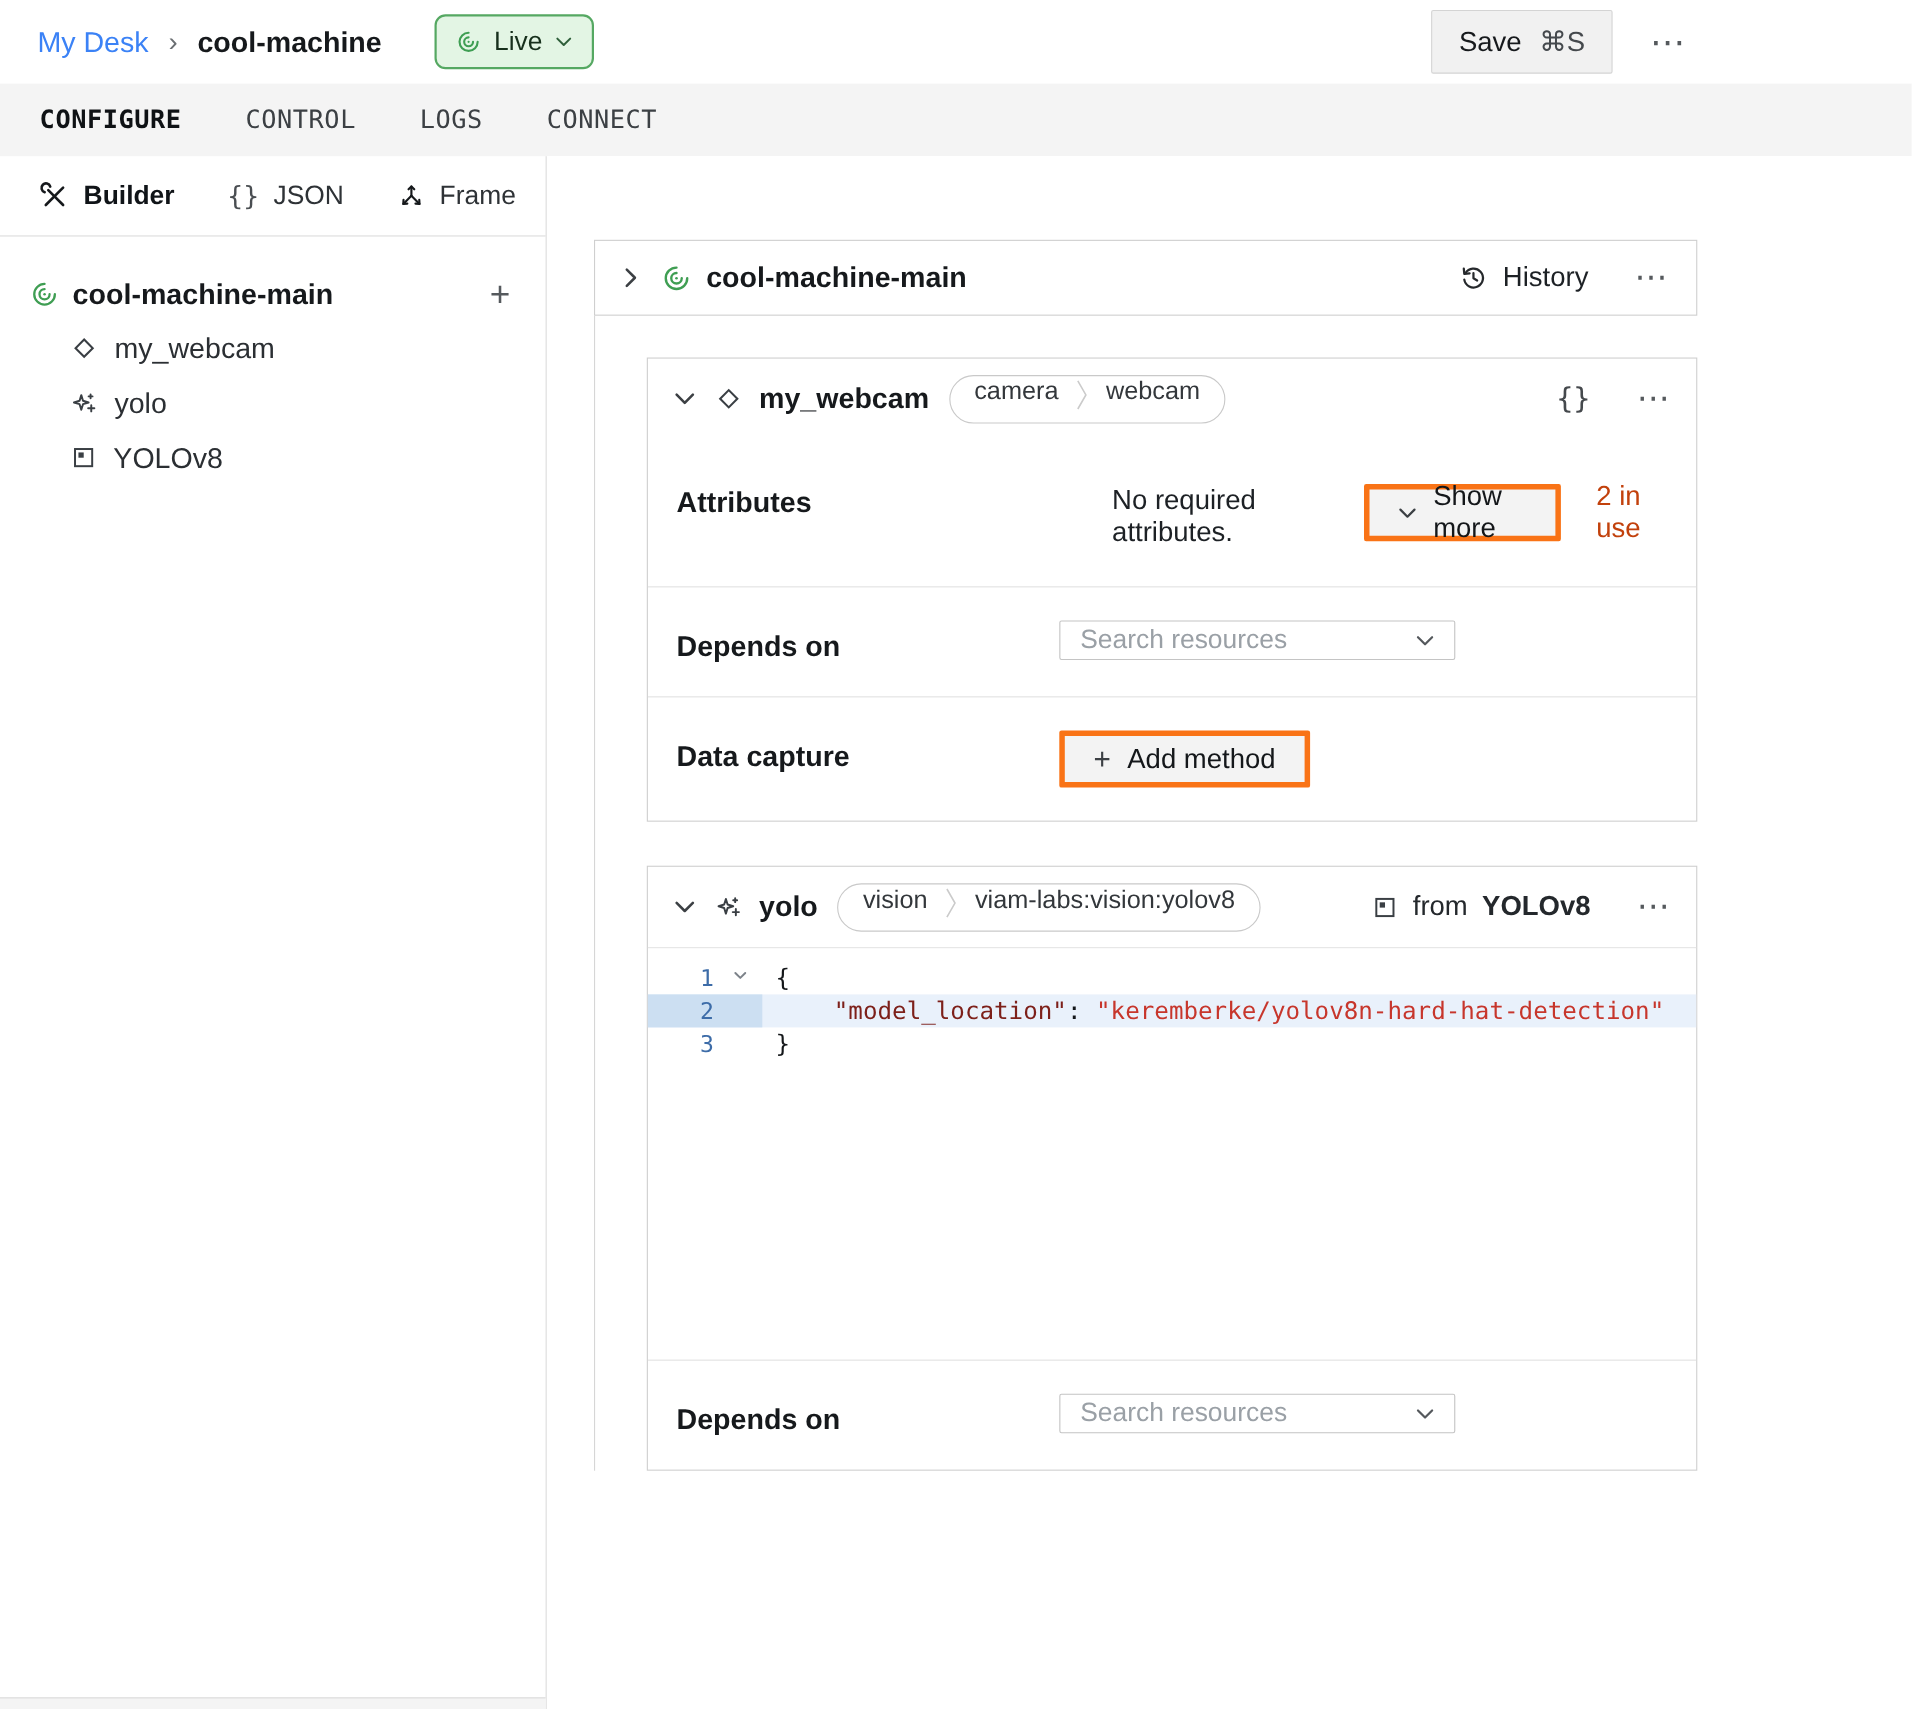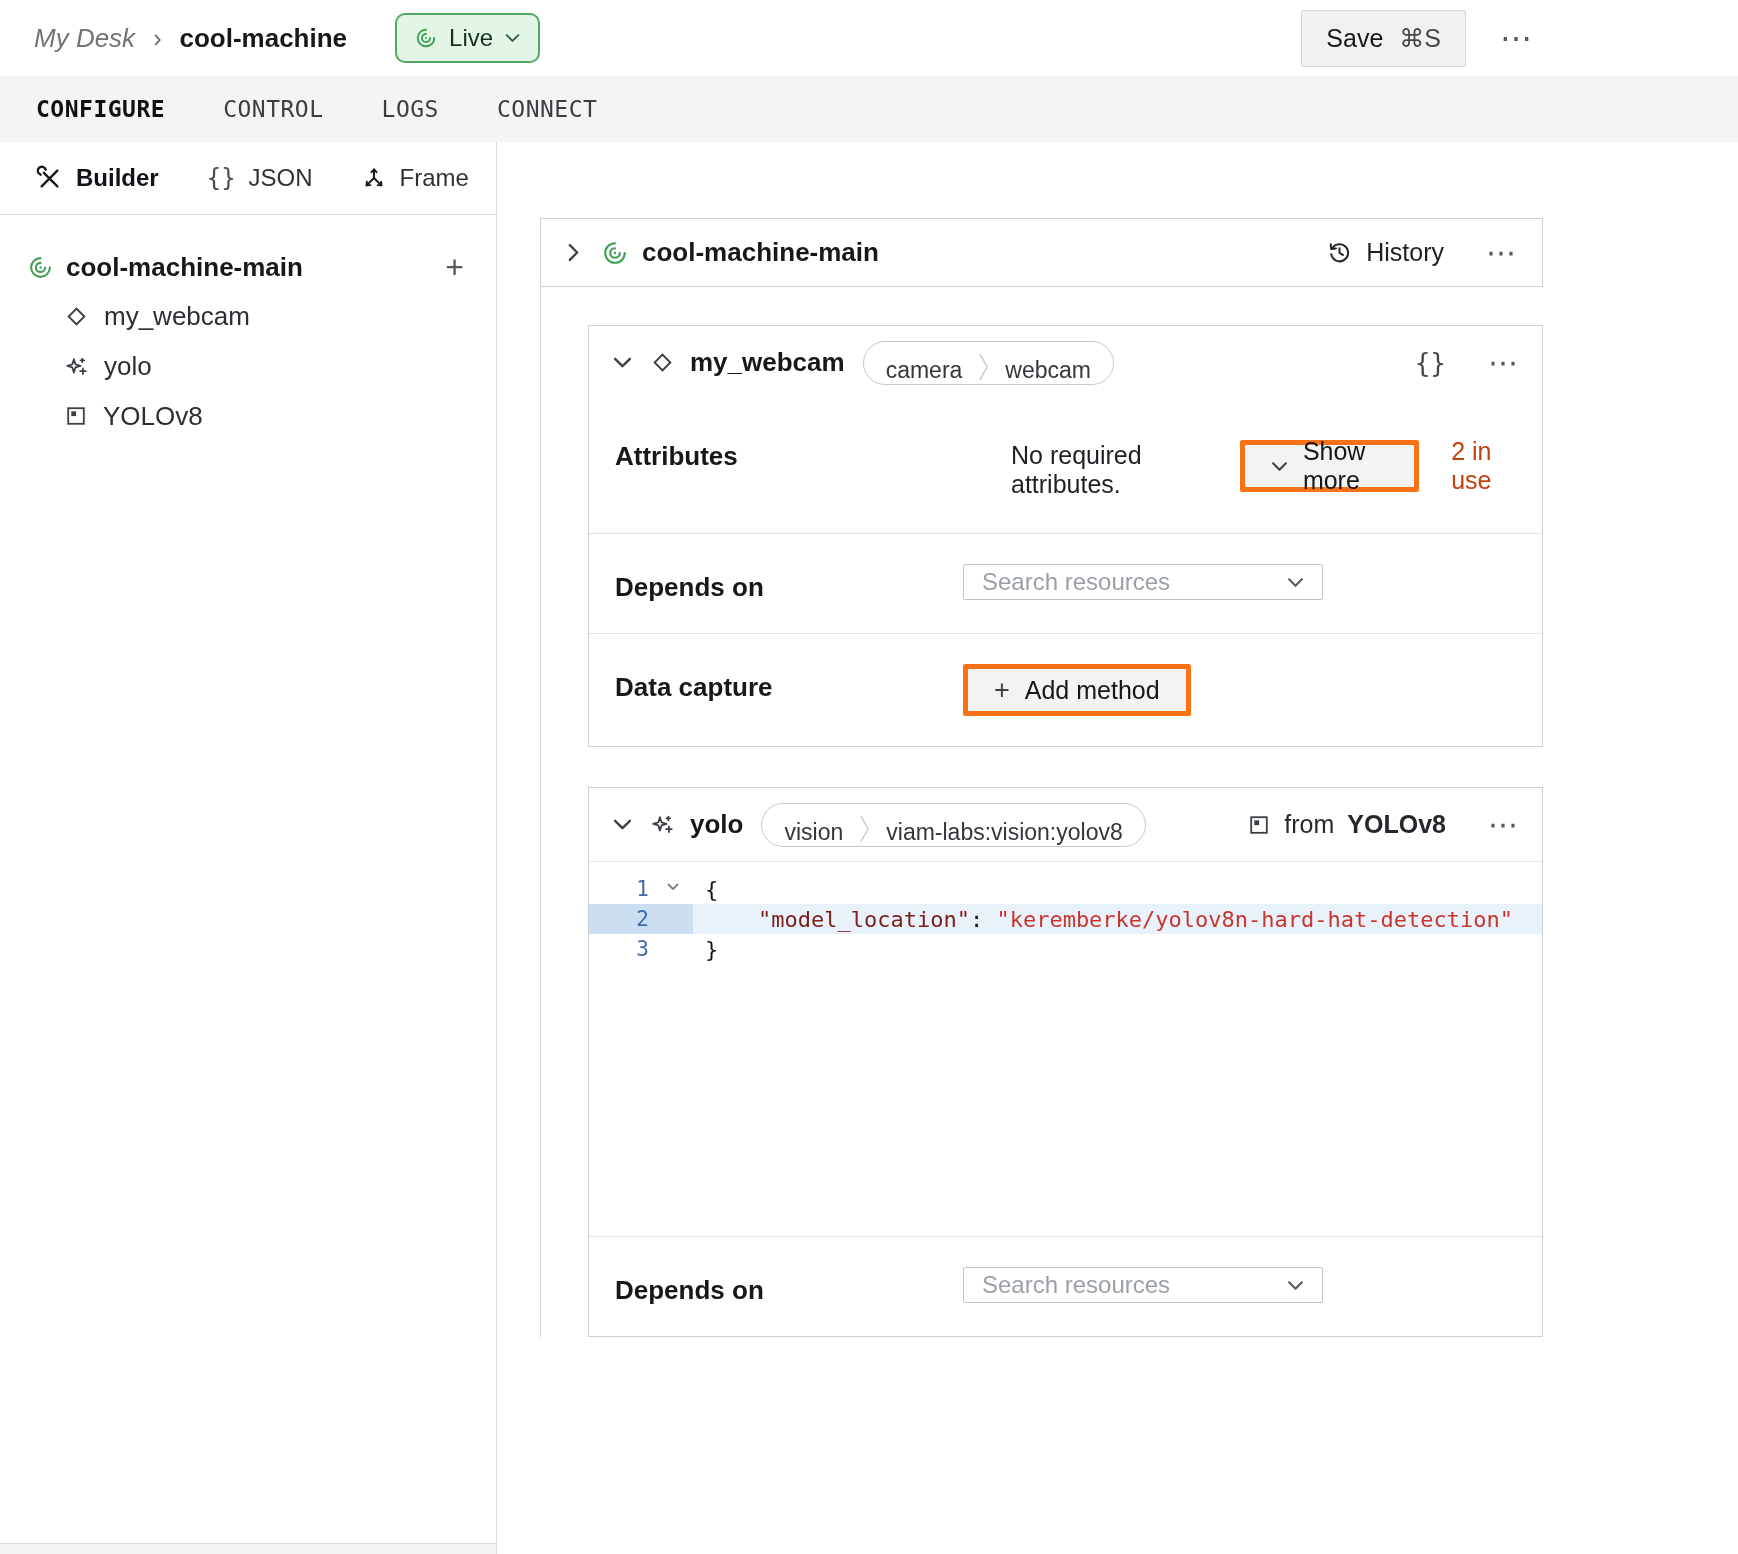--- a/index.html
+++ b/index.html
@@ -10,21 +10,21 @@
     color:#16191c; background:#fff;
   }
   .app { width:1738px; height:1554px; display:flex; flex-direction:column; }
 
   
   .topbar {
     height:76px; flex-shrink:0; background:#fff;
     display:flex; align-items:center;
     padding:0 206px 0 34px;
   }
-  .crumb-parent { font-size:26px; color:#737373;font-style:italic; }
+  .crumb-parent { font-size:26px; color:#3b82f6; }
   .crumb-sep { margin:0 18px; color:#6b6f73; font-size:25px; }
   .crumb-current { font-size:26px; font-weight:700; }
   .live-badge {
     margin-left:48px; display:inline-flex; align-items:center; gap:12px;
     background:#e3f5e4; border:2px solid #55a862; border-radius:10px;
     padding:9px 18px; font-size:24px; color:#17301c; cursor:pointer;
   }
   .topbar-right { margin-left:auto; display:flex; align-items:center; gap:34px; }
   .save-btn {
     display:flex; align-items:center; gap:16px;
@@ -83,21 +83,21 @@
   .card-more { margin-left:42px; font-size:30px; color:#55595d; line-height:1; cursor:pointer; }
 
   .children { border-left:1px solid #d6d6d6; padding:38px 0 0 47px; }
 
   .res-card { width:955px; border:1px solid #cfcfcf; background:#fff; }
   .res-card + .res-card { margin-top:40px; }
   .res-header { height:73px; display:flex; align-items:center; padding:0 24px; }
   .res-icon-wrap { margin-left:18px; display:flex; }
   .res-title { margin-left:15px; font-size:26px; font-weight:700; }
   .pill {
-    margin-left:18px; display:inline-flex; align-items:flex-end; gap:16px;
+    margin-left:18px; display:inline-flex; align-items:flex-start; gap:16px;
     border:1px solid #c9c9c9; border-radius:999px; height:44px; padding:0 22px;
     font-size:23px; color:#33373b;
   }
   .res-header-right { margin-left:auto; display:flex; align-items:center; }
   .braces-btn { font-size:26px; color:#45494d; cursor:pointer; }
   .from-wrap { display:flex; align-items:center; gap:13px; font-size:25px; color:#24282c; }
   .from-module { font-weight:700; }
 
   .section { display:flex; align-items:flex-start; border-top:1px solid #e2e2e2; }
   .section.no-top { border-top:none;gap:48px; }

